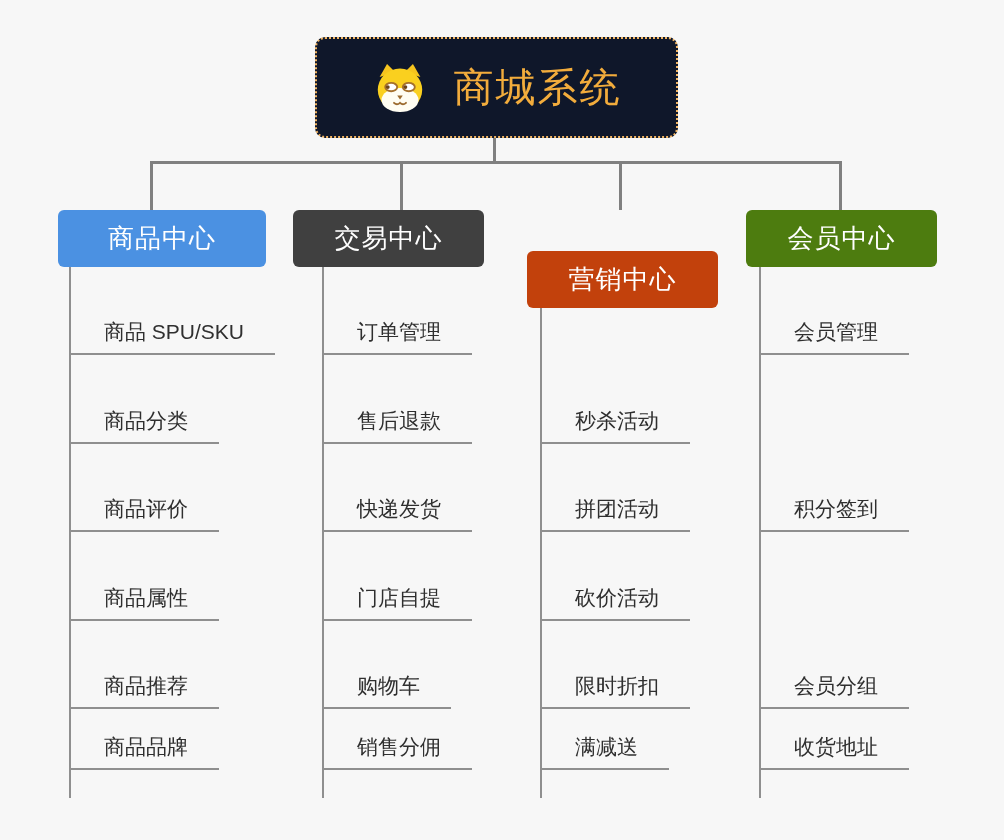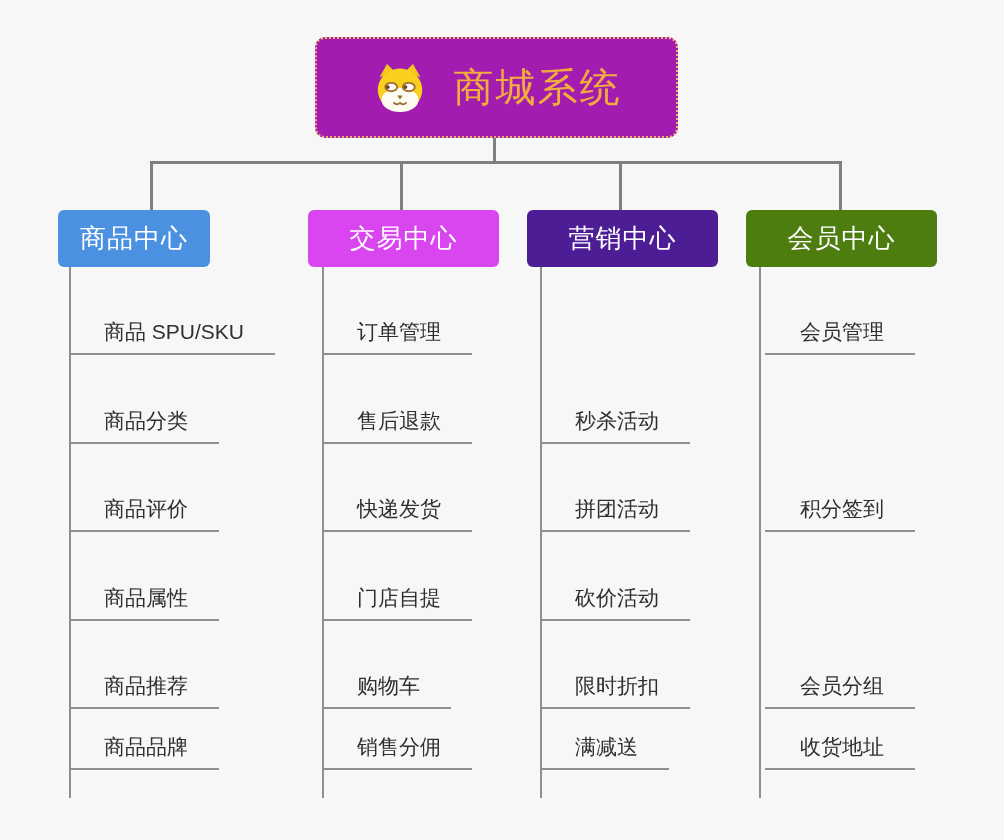--- a/index.html
+++ b/index.html
@@ -15,21 +15,21 @@
     background: #F7F7F7;
     overflow: hidden;
   }
 
   
   .root-node {
     position: absolute;
     left: 315px; top: 37px;
     width: 363px; height: 101px;
     box-sizing: border-box;
-    background: #a21caf;
+    background: #0f172a;
     border: 2px dotted #F2B563;
     border-radius: 10px;
     display: flex;
     align-items: center;
     justify-content: center;
     gap: 26px;
   }
   .root-title {
     font-size: 40px;
     font-weight: 500;
@@ -60,40 +60,40 @@
     top: 210px; height: 57px;
     border-radius: 6px;
     display: flex;
     align-items: center;
     justify-content: center;
     color: #FFFFFF;
     font-size: 26px;
     letter-spacing: 1px;
     white-space: nowrap;
   }
-  .branch.b1 { left: 58px;  width: 152px; background: #4B91E2; }
-  .branch.b2 { left: 308px; width: 191px; background: #d946ef; }
-  .branch.b3 { left: 527px; width: 191px; background: #4c1d95; }
+  .branch.b1 { left: 58px;  width: 208px; background: #4B91E2; }
+  .branch.b2 { left: 293px; width: 191px; background: #404040; }
+  .branch.b3 { left: 527px; width: 191px; background: #c2410c; margin-top: 41px; }
   .branch.b4 { left: 746px; width: 191px; background: #4d7c0f; }
 
   
   .leaf {
     position: absolute;
     display: inline-block;
     padding: 0 31px 8px 35px;
     border-bottom: 2px solid #8F8F8F;
     font-size: 21px;
     line-height: 1.3;
     color: #2F2F2F;
     white-space: nowrap;
   }
   .leaf.c1 { left: 69px; }
   .leaf.c2 { left: 322px; }
   .leaf.c3 { left: 540px; }
-  .leaf.c4 { left: 759px; margin-left: 6px; }
+  .leaf.c4 { left: 759px; }
   .leaf.r1 { top: 318px; }
   .leaf.r2 { top: 407px; }
   .leaf.r3 { top: 495px; }
   .leaf.r4 { top: 584px; }
   .leaf.r5 { top: 672px; }
   .leaf.r6 { top: 733px; }
 </style>
 </head>
 <body>
 

